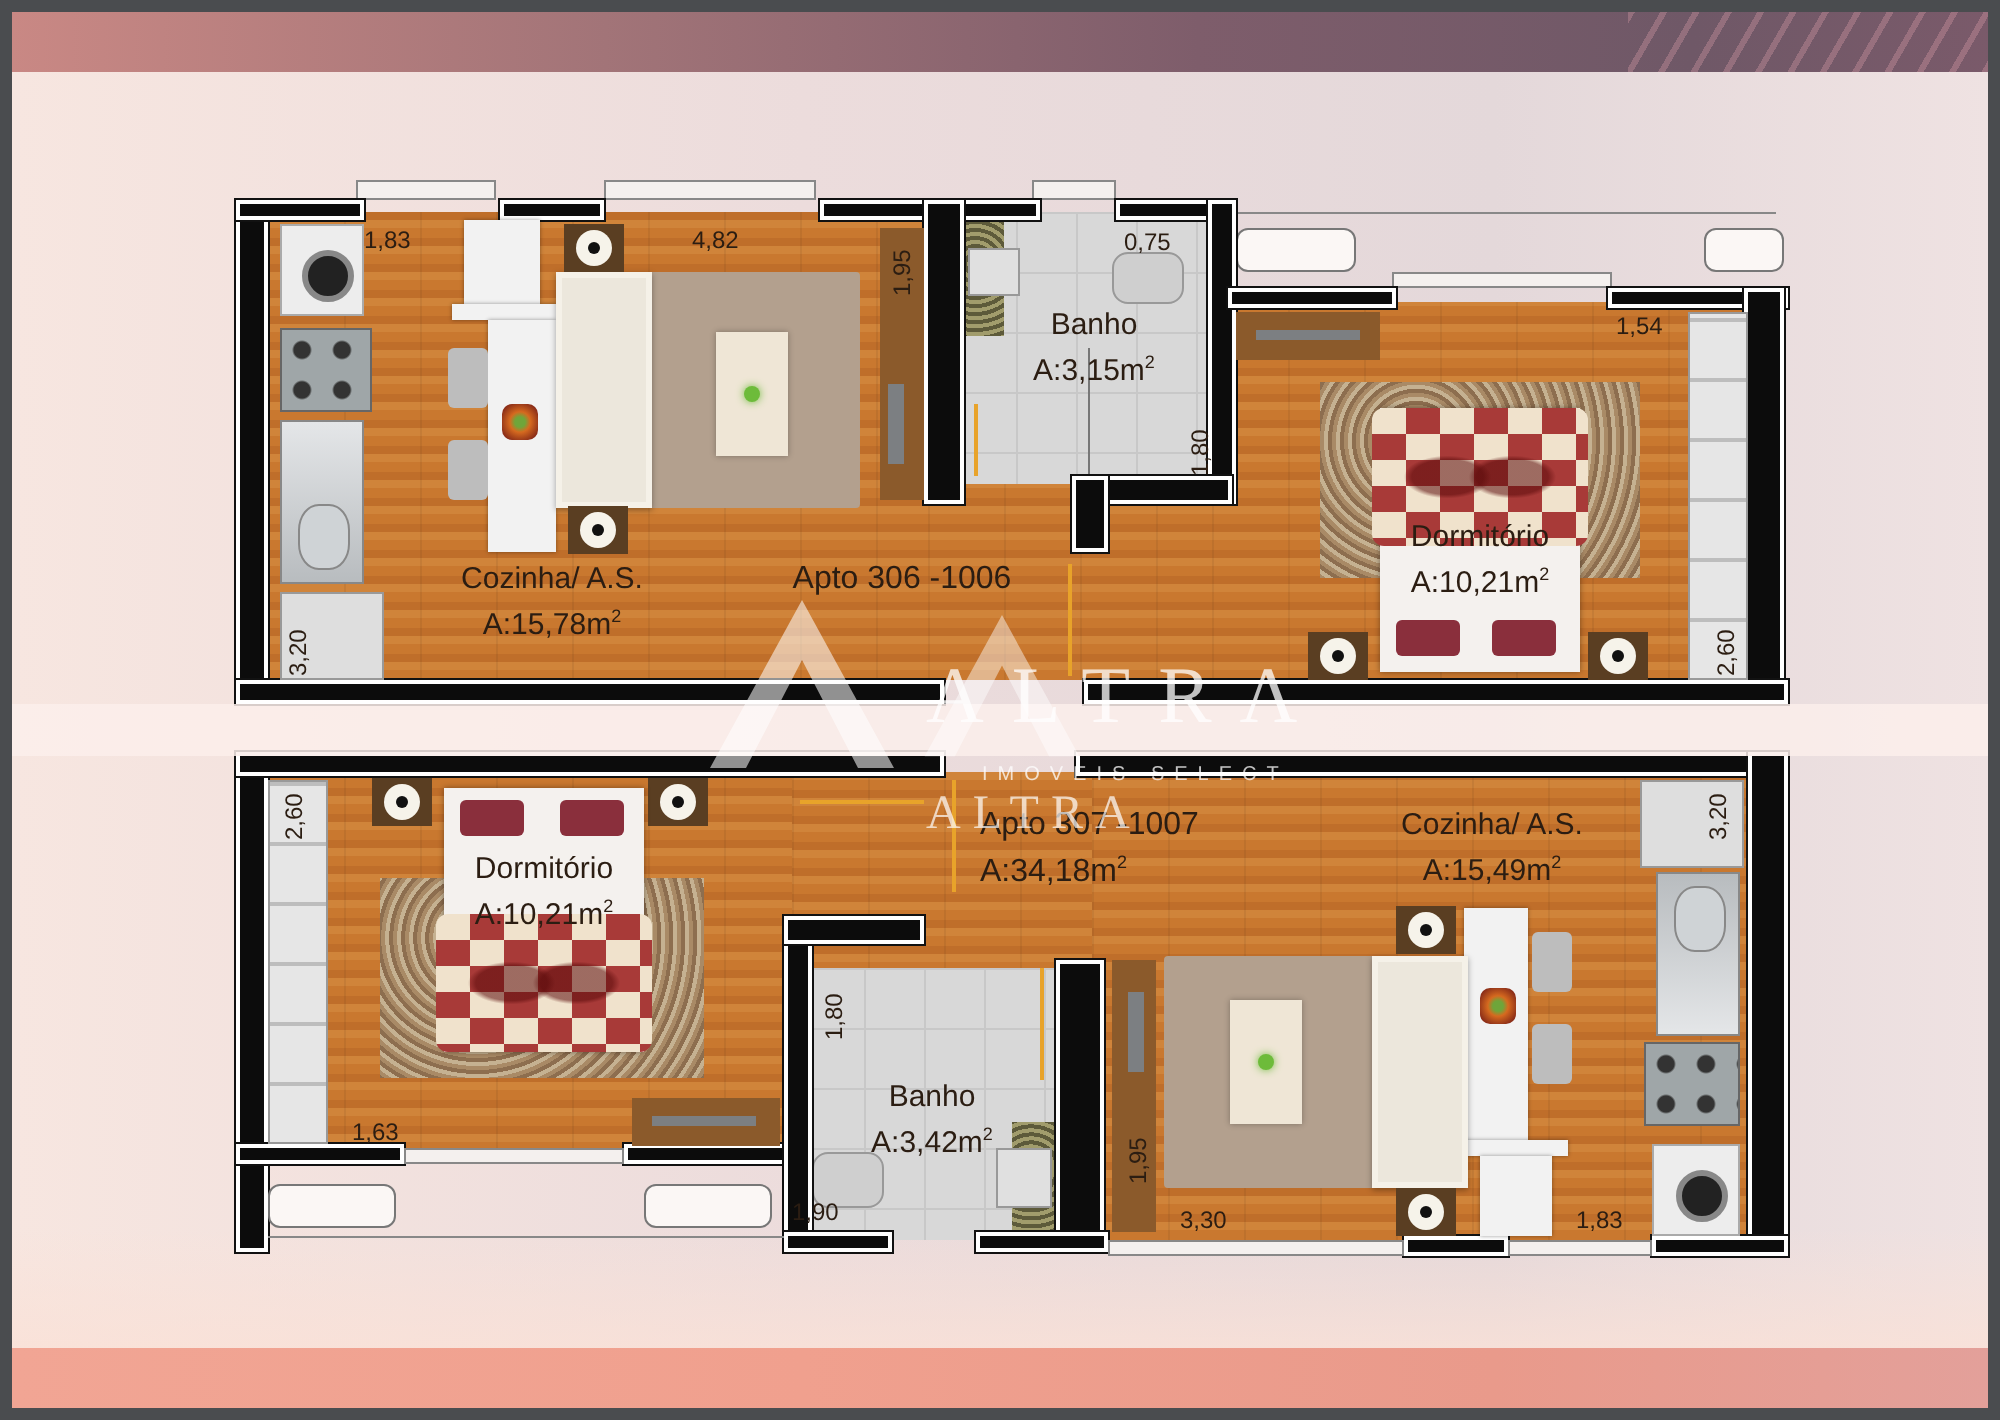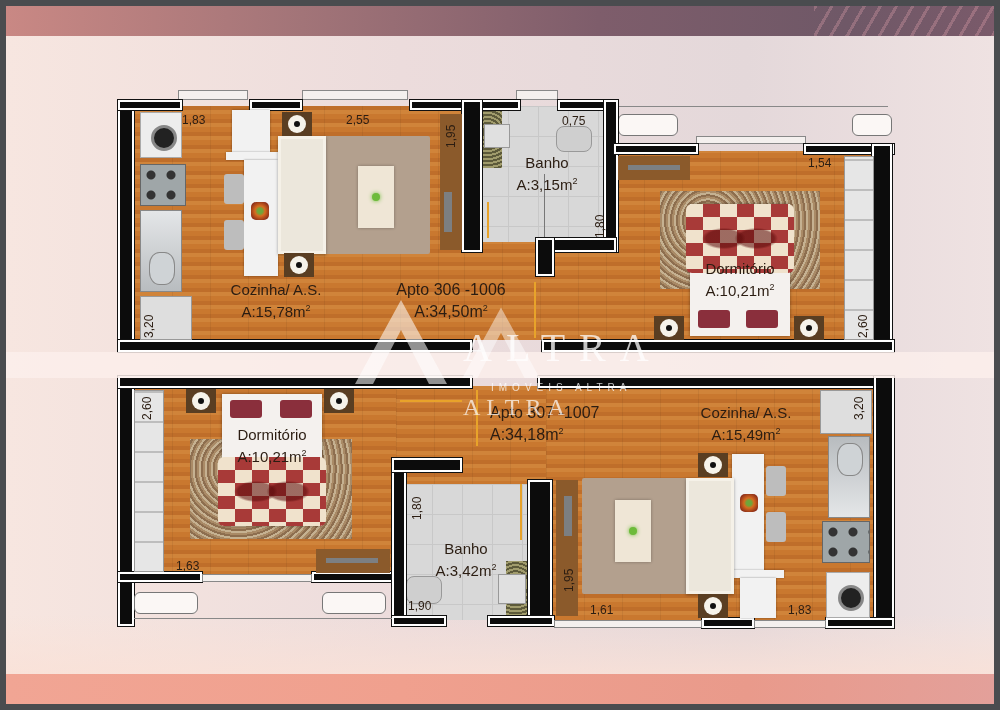--- a/index.html
+++ b/index.html
@@ -140,33 +140,32 @@
 
     <div class="door" style="left:481px;top:196px;width:2px;height:36px;"></div>
     <div class="door" style="left:528px;top:276px;width:2px;height:56px;"></div>
 
     <div class="label" style="left:210px;top:275px;width:120px;">
         <div>Cozinha/ A.S.</div>
         <div><span>A:15,78m</span><sup>2</sup></div>
       </div>
     <div class="label" style="left:370px;top:275px;width:150px;font-size:16px;">
         <div>Apto 306 -1006</div>
-        <div><span>A:34,50m</span><sup>2</sup></div>
       </div>
     <div class="label" style="left:496px;top:148px;width:90px;">
         <div>Banho</div>
         <div><span>A:3,15m</span><sup>2</sup></div>
       </div>
     <div class="label" style="left:684px;top:254px;width:100px;">
         <div>Dormitório</div>
         <div><span>A:10,21m</span><sup>2</sup></div>
       </div>
 
     <div class="dim" style="left:176px;top:107px;">1,83</div>
-    <div class="dim" style="left:340px;top:107px;">2,55</div>
+    <div class="dim" style="left:340px;top:107px;">4,82</div>
     <div class="dim v" style="left:438px;top:142px;">1,95</div>
     <div class="dim v" style="left:136px;top:332px;">3,20</div>
     <div class="dim" style="left:556px;top:108px;">0,75</div>
     <div class="dim v" style="left:587px;top:232px;">1,80</div>
     <div class="dim" style="left:802px;top:150px;">1,54</div>
     <div class="dim v" style="left:850px;top:332px;">2,60</div>
   </div>
 
   <div class="plan" style="left:0;top:0;width:988px;height:700px;">
 
@@ -249,32 +248,32 @@
         <div><span>A:34,18m</span><sup>2</sup></div>
       </div>
     <div class="label" style="left:680px;top:398px;width:120px;">
         <div>Cozinha/ A.S.</div>
         <div><span>A:15,49m</span><sup>2</sup></div>
       </div>
 
     <div class="dim v" style="left:134px;top:414px;">2,60</div>
     <div class="dim" style="left:170px;top:553px;">1,63</div>
     <div class="dim v" style="left:404px;top:514px;">1,80</div>
-    <div class="dim" style="left:402px;top:593px;">1,90</div>
+    <div class="dim" style="left:390px;top:593px;">1,90</div>
     <div class="dim v" style="left:556px;top:586px;">1,95</div>
-    <div class="dim" style="left:584px;top:597px;">1,61</div>
+    <div class="dim" style="left:584px;top:597px;">3,30</div>
     <div class="dim" style="left:782px;top:597px;">1,83</div>
     <div class="dim v" style="left:846px;top:414px;">3,20</div>
   </div>
 
   <div class="watermark">
     <div class="wm-band"></div>
     <svg class="wm-logo" viewBox="0 0 100 90" style="left:0;top:0;">
       <polygon points="50,4 96,88 78,88 50,34 22,88 4,88" fill="rgba(255,255,255,0.55)"></polygon>
     </svg>
     <svg class="wm-logo" viewBox="0 0 100 90" style="left:108px;top:8px;width:84px;height:76px;">
       <polygon points="50,4 96,88 78,88 50,34 22,88 4,88" fill="rgba(255,255,255,0.45)"></polygon>
     </svg>
     <div class="wm-text" style="left:112px;top:28px;">ALTRA</div>
-    <div class="wm-sub" style="left:140px;top:86px;">IMOVEIS ALTRA</div>
+    <div class="wm-sub" style="left:140px;top:86px;">IMOVEIS SELECT</div>
     <div class="wm-altra" style="left:112px;top:98px;">ALTRA</div>
   </div>
 </div>
 
 </body></html>

